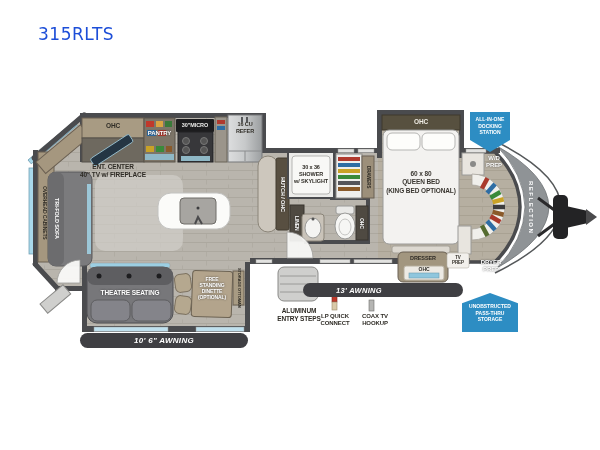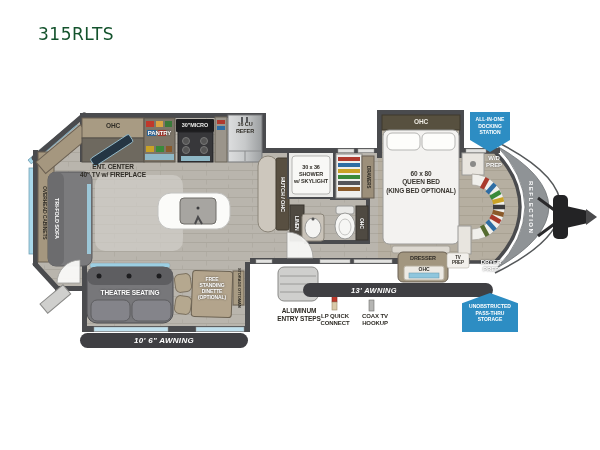--- a/index.html
+++ b/index.html
@@ -4,21 +4,21 @@
 <style>
   html,body{margin:0;padding:0;background:#ffffff;}
   #stage{position:relative;width:600px;height:450px;background:#ffffff;overflow:hidden;
          font-family:"Liberation Sans",sans-serif;}
   #plan-svg{position:absolute;left:0;top:0;}
   .lbl{position:absolute;font-weight:bold;font-size:6px;line-height:1.2;color:#2f2c26;
        text-align:center;white-space:pre-line;letter-spacing:-0.1px;pointer-events:none;}
   .lbl.w{color:#ffffff;text-shadow:0 0 2px rgba(45,45,45,.85);}
   .vert{writing-mode:vertical-rl;display:flex;align-items:center;justify-content:center;white-space:pre;}
   .title{position:absolute;left:38px;top:24px;font-family:"DejaVu Sans",sans-serif;
-         font-size:17px;color:#14532d;letter-spacing:.5px;}
+         font-size:17px;color:#1d4ed8;letter-spacing:.5px;}
   .awning{position:absolute;background:#3f3f43;border-radius:8px;display:flex;
           align-items:center;justify-content:center;}
   .awning span{color:#fff;font-weight:bold;font-style:italic;font-size:8px;letter-spacing:.3px;}
   .badge{position:absolute;background:#2d8dc3;color:#fff;font-weight:bold;font-size:5px;
          line-height:1.3;text-align:center;white-space:pre-line;}
   .badge.down{clip-path:polygon(0 0,100% 0,100% 70%,50% 100%,0 70%);padding-top:4px;box-sizing:border-box;}
   .badge.up{clip-path:polygon(50% 0,100% 26%,100% 100%,0 100%,0 26%);padding-top:10px;box-sizing:border-box;}
 </style>
 </head>
 <body>
@@ -303,21 +303,21 @@
 <div class="lbl w" style="left:87px;top:289px;width:86px;font-size:6.5px;">THEATRE SEATING</div>
 <div class="lbl w" style="left:192px;top:276px;width:40px;font-size:5px;">FREE
 STANDING
 DINETTE
 (OPTIONAL)</div>
 <div class="lbl vert" style="left:233px;top:272px;width:11px;height:32px;font-size:4px;">STORAGE OTTOMAN</div>
 
 <div class="awning" style="left:80px;top:333px;width:168px;height:15px;">
   <span>10' 6" AWNING</span>
 </div>
-<div class="awning" style="left:303px;top:283px;width:190px;height:14px;border-radius:7px;padding-right:48px;box-sizing:border-box;">
+<div class="awning" style="left:303px;top:283px;width:160px;height:14px;border-radius:7px;padding-right:48px;box-sizing:border-box;">
   <span style="font-size:7.5px;">13' AWNING</span>
 </div>
 
 <div class="lbl" style="left:270px;top:307px;width:58px;font-size:6.5px;">ALUMINUM
 ENTRY STEPS</div>
 <div class="lbl" style="left:314px;top:313px;width:42px;font-size:6px;">LP QUICK
 CONNECT</div>
 <div class="lbl" style="left:354px;top:313px;width:42px;font-size:6px;">COAX TV
 HOOKUP</div>
 

